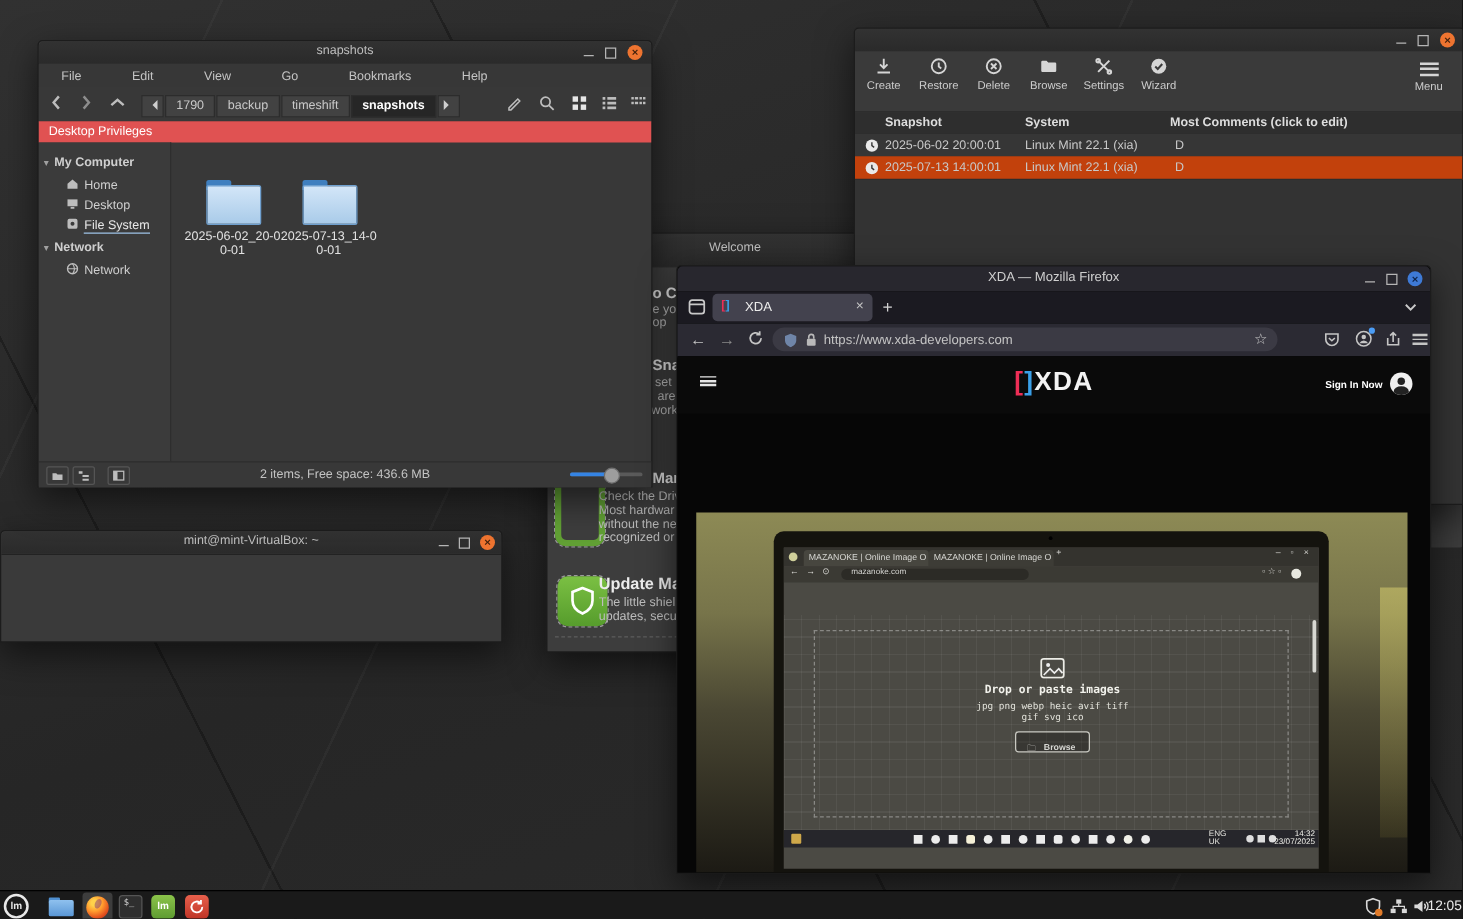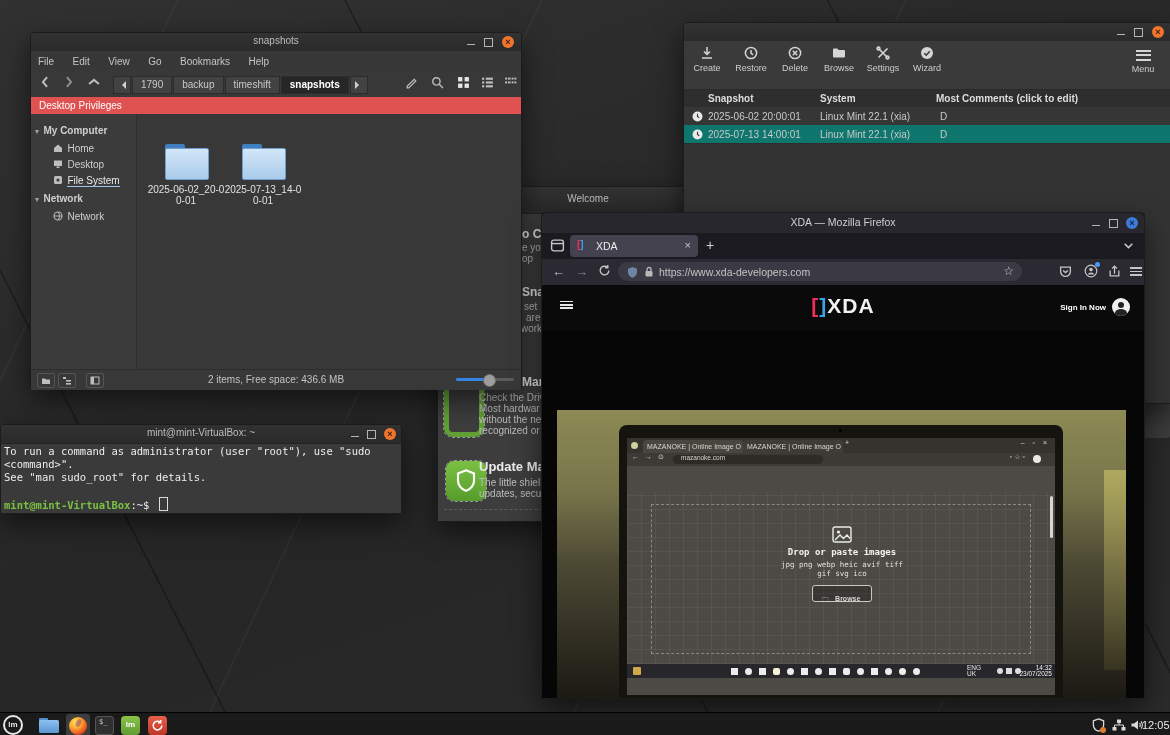--- a/index.html
+++ b/index.html
@@ -16,21 +16,21 @@
   .tbar .ttl{position:absolute;left:0;right:0;top:2px;text-align:center;font-size:10px;color:#bdbdbd;}
   .wbtn{position:absolute;top:3px;width:12px;height:12px;color:#b5b5b5;font-size:9px;line-height:12px;text-align:center;}
   .wmin::after{content:"";position:absolute;left:2px;right:2px;bottom:3px;height:1.5px;background:#b5b5b5;}
   .wmax::after{content:"";position:absolute;left:2px;top:2px;width:7px;height:7px;border:1px solid #b5b5b5;}
   .wclose{border-radius:50%;background:#ee7430;color:#42210c;font-weight:bold;}
   .wclose.blue{background:#3e7ad6;color:#0d2246;}
   svg{display:block;}
   .crumb{display:inline-block;height:16px;line-height:16px;padding:0 8px;font-size:10px;color:#c9c9c9;
     background:#424242;border:1px solid #2c2c2c;margin-right:1px;}
   .crumb.active{background:#262626;color:#fff;font-weight:bold;}
-  .menuitem{display:inline-block;padding:0 7px;font-size:10px;color:#c5c5c5;line-height:18px;}
+  .menuitem{display:inline-block;padding:0 18px;font-size:10px;color:#c5c5c5;line-height:18px;}
   .treelabel{font-size:10px;color:#cfcfcf;}
   .ffbar{display:inline-block;width:13px;height:1.8px;background:#e6e6e6;margin:1.6px 0;}
   .tiny{font-size:7px;color:#d6d6d2;}
 </style>
 </head>
 <body>
 
 <div id="stage">
 
   <div class="abs" style="left:1138px;top:338px;width:32px;height:100px;background:#3d3d3d;z-index:1;border-radius:2px;">
@@ -148,46 +148,37 @@
 
     <div class="abs" style="left:0;top:84px;width:100%;height:18px;background:#363636;border-bottom:1px solid #2d2d2d;font-size:10px;color:#c8c8c8;">
       <svg class="abs" style="left:8px;top:4px;" width="11" height="11" viewBox="0 0 12 12">
           <circle cx="6" cy="6" r="5.4" fill="#e9e9e9"></circle>
           <path d="M6 3v3l2 1.5" stroke="#333" stroke-width="1.2" fill="none"></path>
         </svg>
       <span class="abs" style="left:24px;top:4px;">2025-06-02 20:00:01</span>
       <span class="abs" style="left:136px;top:4px;">Linux Mint 22.1 (xia)</span>
       <span class="abs" style="left:256px;top:4px;">D</span>
     </div>
-    <div class="abs" style="left:0;top:102px;width:100%;height:18px;background:#0f766e;border-bottom:1px solid #2d2d2d;font-size:10px;color:#c8c8c8;">
+    <div class="abs" style="left:0;top:102px;width:100%;height:18px;background:#c2410c;border-bottom:1px solid #2d2d2d;font-size:10px;color:#c8c8c8;">
       <svg class="abs" style="left:8px;top:4px;" width="11" height="11" viewBox="0 0 12 12">
           <circle cx="6" cy="6" r="5.4" fill="#e9e9e9"></circle>
           <path d="M6 3v3l2 1.5" stroke="#333" stroke-width="1.2" fill="none"></path>
         </svg>
       <span class="abs" style="left:24px;top:4px;">2025-07-13 14:00:01</span>
       <span class="abs" style="left:136px;top:4px;">Linux Mint 22.1 (xia)</span>
       <span class="abs" style="left:256px;top:4px;">D</span>
     </div>
   </div>
 
   <div class="win" style="left:0px;top:424px;width:400px;height:88px;background:#3a3a3a;z-index:3;">
     <div class="tbar">
       <div class="ttl">mint@mint-VirtualBox: ~</div>
       <div class="wbtn wmin" style="right:40px;"></div>
       <div class="wbtn wmax" style="right:24px;"></div>
       <div class="wbtn wclose" style="right:5px;">×</div>
-    </div>
-    <div class="abs" style="left:0;top:18px;right:0;bottom:0;font-family:'DejaVu Sans Mono',monospace;font-size:10.5px;line-height:13px;color:#ededed;padding:2px 0 0 3px;">
-      <div>To run a command as administrator (user "root"), use "sudo &lt;command&gt;".</div>
-      <div>See "man sudo_root" for details.</div>
-      <div style="height:13px;"></div>
-      <div>
-        <span style="color:#7ac043;font-weight:bold;">mint@mint-VirtualBox</span><span>:~$</span>
-        <span style="display:inline-block;width:7px;height:12px;border:1px solid #dcdcdc;vertical-align:-2px;margin-left:3px;"></span>
-      </div>
     </div>
   </div>
 
   <div class="win" style="left:30px;top:32px;width:490px;height:356px;background:#383838;z-index:4;">
     <div class="tbar">
       <div class="ttl">snapshots</div>
       <div class="wbtn wmin" style="right:44px;"></div>
       <div class="wbtn wmax" style="right:27px;"></div>
       <div class="wbtn wclose" style="right:7px;">×</div>
     </div>

